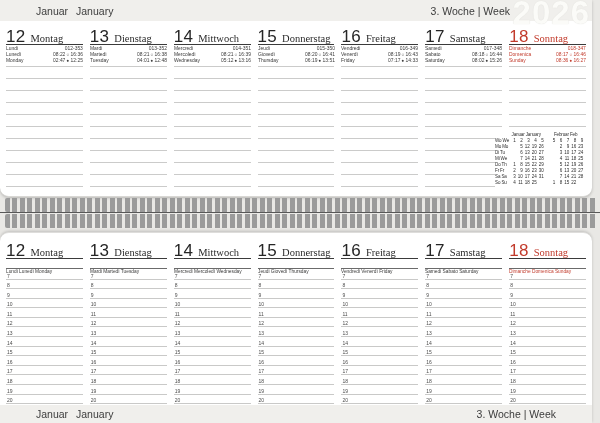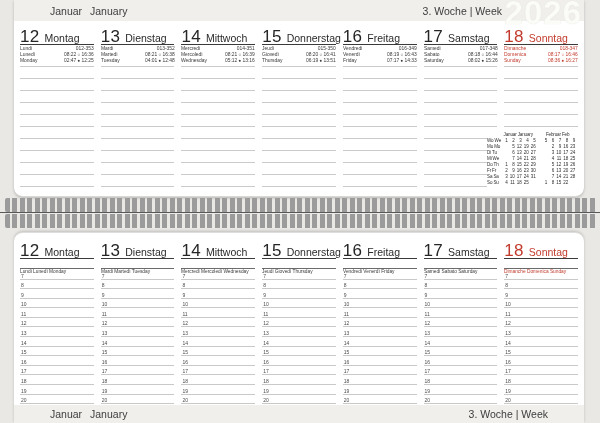--- a/index.html
+++ b/index.html
@@ -1,20 +1,20 @@
 <!DOCTYPE html>
 <html><head>
 <meta charset="utf-8">
 <style>
   html,body{margin:0;padding:0;background:#b9b8b6;}
   .sheet{position:relative;width:600px;height:423px;overflow:hidden;
          background:#e9e8e5;font-family:"Liberation Sans",sans-serif;color:#2b2b2b;}
 
   
-  .page{position:absolute;left:0;right:16px;background:#fff;margin-left:14px;}
+  .page{position:absolute;left:0;right:8px;background:#fff;}
   .page-top{top:0;height:196px;border-radius:0 0 9px 9px;
             box-shadow:0 1px 3px rgba(0,0,0,.22);border-bottom:1px solid #d8d7d4;}
   .page-bottom{top:232px;bottom:0;border-radius:9px 9px 0 0;
                box-shadow:0 -1px 3px rgba(0,0,0,.18);border-top:1px solid #dedddb;}
 
   
   .band{position:absolute;left:0;right:0;height:21px;background:#f0efec;
         display:flex;align-items:center;font-size:10.5px;color:#3c3c3c;}
   .band-top{top:0;border-radius:0;}
   .band .month{margin-left:36px;word-spacing:5px;}
@@ -27,21 +27,21 @@
   .footer-band .month{margin-left:0;word-spacing:5px;}
 
   
   .cols{position:absolute;left:6px;right:6px;display:grid;
         grid-template-columns:repeat(7,1fr);gap:7px;}
   .cols-top{top:27px;bottom:6px;}
   .cols-bottom{top:8px;bottom:19px;}
   .day-col{display:flex;flex-direction:column;min-width:0;}
   .day-head{display:flex;align-items:baseline;gap:5px;height:15px;}
   .day-num{font-size:17px;letter-spacing:.3px;color:#262626;}
-  .day-wd{font-size:10.5px;color:#2a2a2a;}
+  .day-wd{font-size:10.5px;color:#2a2a2a;font-family:Liberation Serif, serif;}
   .day-rule{border-top:1px solid #3a3a3a;margin-top:2px;}
   .day-col[data-accent="red"] .day-num,
   .day-col[data-accent="red"] .day-wd,
   .day-col[data-accent="red"] .day-info,
   .day-col[data-accent="red"] .sub-label{color:#c23b2c;}
 
   
   .day-info{position:relative;height:18px;color:#3a3a3a;}
   .info-inner{position:absolute;left:0;top:1px;width:122%;
               transform:scale(.82);transform-origin:0 0;

